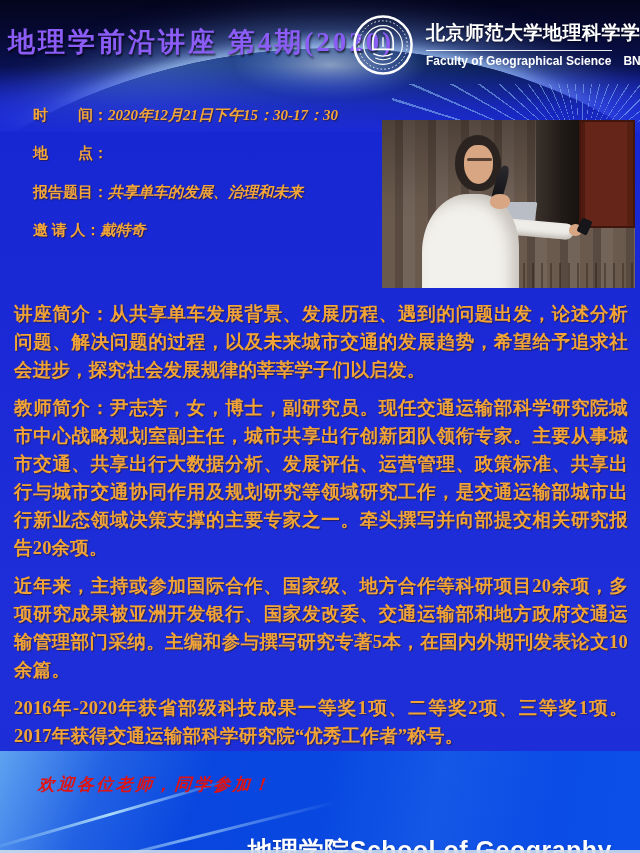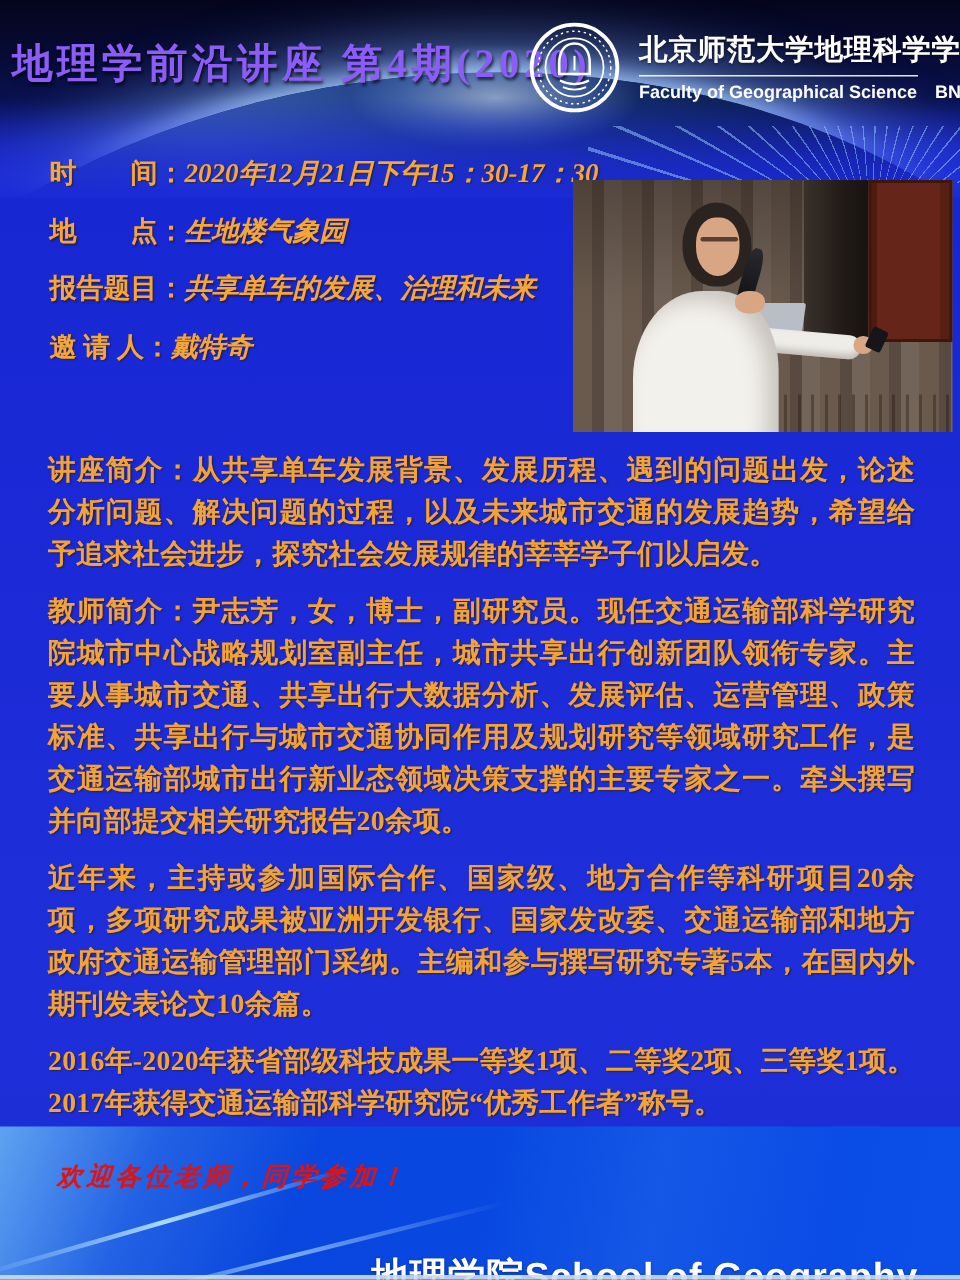--- a/index.html
+++ b/index.html
@@ -28,21 +28,21 @@
     text-shadow:0 1px 2px rgba(0,0,0,.5);}
   .org-rule{width:186px;height:1px;background:#ffffff;opacity:.9;margin:4px 0 3px;}
   .org-en{display:flex;gap:12px;font-family:"Liberation Sans",sans-serif;font-size:12px;
     font-weight:bold;color:#ffffff;white-space:nowrap;}
   
   .rays{position:absolute;left:392px;top:84px;width:248px;height:38px;overflow:hidden;z-index:2;}
   .rays::before{content:'';position:absolute;inset:-34px -24px;
     background:repeating-conic-gradient(from 225deg at 72% 102%,rgba(150,205,255,.5) 0 .7deg,transparent .7deg 6.2deg);}
   
   .info{position:absolute;left:33px;top:96px;width:348px;z-index:3;}
-  .info-row{height:38.5px;display:flex;align-items:center;font-size:18px;font-weight:bold;
+  .info-row{height:38.5px;display:flex;align-items:center;font-size:15px;font-weight:bold;
     color:#f4a637;text-shadow:1px 1px 1px rgba(50,20,0,.55);}
   .info-label{white-space:pre;}
   .info-value{white-space:nowrap;font-style:italic;}
   
   .photo{position:absolute;left:382px;top:120px;width:253px;height:168px;overflow:hidden;z-index:4;
     background:repeating-linear-gradient(90deg,#6a5a4e 0 13px,#584a40 13px 21px,#73645a 21px 33px);}
   .photo-shade{position:absolute;inset:0;background:linear-gradient(180deg,rgba(35,27,22,.4) 0%,rgba(35,27,22,.05) 45%,transparent 60%);}
   .door-shadow{position:absolute;left:61%;top:0;width:17%;height:64%;
     background:linear-gradient(90deg,#3a312b,#211b17 60%,#171310);}
   .door{position:absolute;left:78%;top:0;width:22%;height:64%;
@@ -62,21 +62,21 @@
   .head{position:absolute;left:29%;top:9%;width:18%;height:33%;background:#2a2320;
     border-radius:50% 52% 46% 48%;}
   .face{position:absolute;left:32.5%;top:15%;width:11.5%;height:23%;background:#d9a683;
     border-radius:46% 46% 52% 52%;}
   .glasses{position:absolute;left:33.5%;top:22.5%;width:10%;height:2.2%;background:rgba(40,30,25,.75);border-radius:2px;}
   .mic{position:absolute;left:44.5%;top:27%;width:4.2%;height:23%;background:linear-gradient(180deg,#2a2a2e,#101013);
     border-radius:40% 40% 30% 30%;transform:rotate(16deg);}
   .mic-hand{position:absolute;left:42.5%;top:44%;width:8%;height:9%;background:#d9a683;border-radius:45%;}
   
   .paras{position:absolute;left:14px;top:300px;width:614px;z-index:3;}
-  .paras p{margin:0 18px 10px;font-size:18.5px;font-weight:bold;line-height:28px;color:#f1a435;
+  .paras p{margin:0 0 10px;font-size:18.5px;font-weight:bold;line-height:28px;color:#f1a435;
     text-align:justify;text-shadow:1px 1px 1px rgba(50,20,0,.55);letter-spacing:.2px;}
   
   .footer{position:absolute;left:0;top:751px;width:640px;height:102px;z-index:2;
     background:linear-gradient(100deg,#0a45dc 0%,#0847e0 45%,#0b4fe8 100%);}
   .footer::before{content:'';position:absolute;inset:0;
     background:linear-gradient(112deg,rgba(150,225,255,.6) 0%,rgba(150,225,255,.18) 16%,transparent 32%),
                linear-gradient(100deg,transparent 50%,rgba(120,200,255,.10) 68%,transparent 85%);}
   .footer::after{content:'';position:absolute;left:0;bottom:0;width:100%;height:3px;background:#ccdbec;opacity:.9;}
   .streak{position:absolute;height:3px;background:linear-gradient(90deg,transparent,rgba(195,240,255,.85),transparent);}
   .streak.s1{left:-20px;top:62px;width:260px;transform:rotate(-16deg);}
@@ -120,21 +120,20 @@
 
 <div class="rays"></div>
 
 <div class="info">
   <div class="info-row">
     <span class="info-label">时　　间：</span>
     <span class="info-value">2020年12月21日下午15：30-17：30</span>
   </div>
   <div class="info-row">
     <span class="info-label">地　　点：</span>
-    <span class="info-value">生地楼气象园</span>
   </div>
   <div class="info-row">
     <span class="info-label">报告题目：</span>
     <span class="info-value">共享单车的发展、治理和未来</span>
   </div>
   <div class="info-row">
     <span class="info-label">邀 请 人：</span>
     <span class="info-value">戴特奇</span>
   </div>
 </div>

